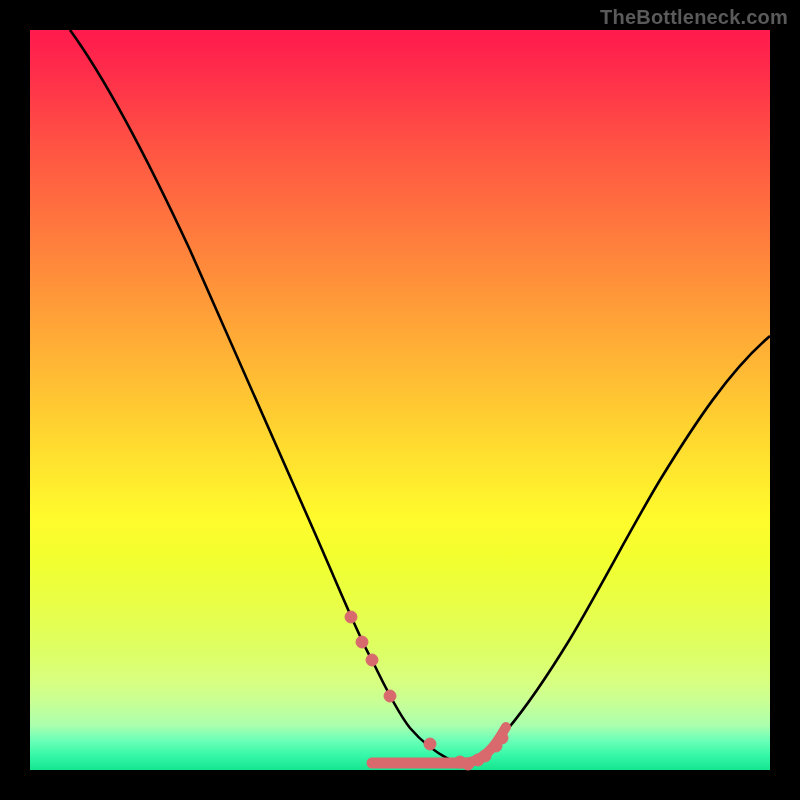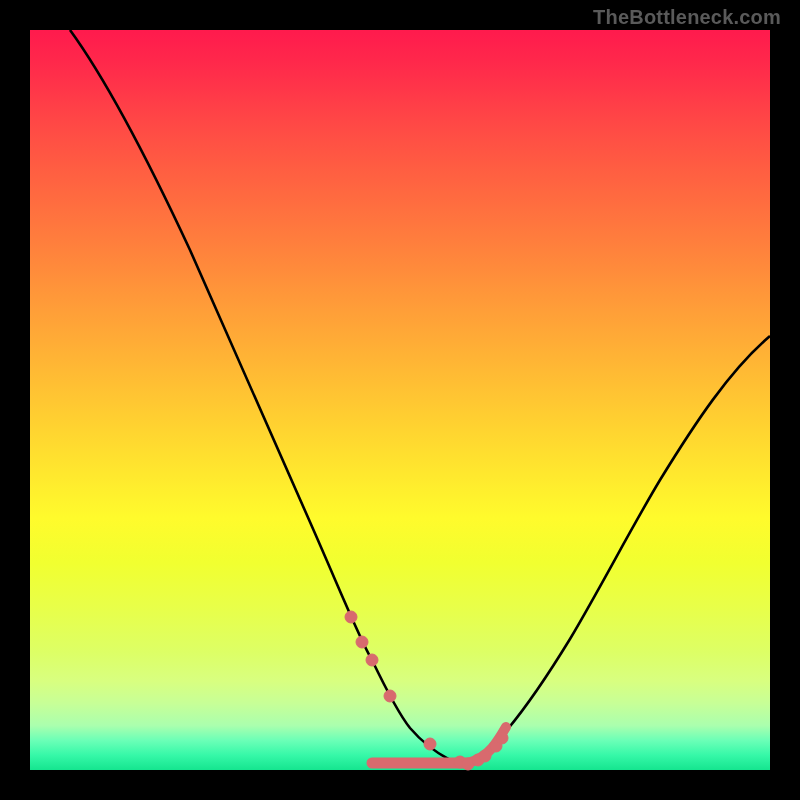--- a/index.html
+++ b/index.html
@@ -43,21 +43,21 @@
       #c7ff97 91%,
       #aaffae 94%,
       #6bffb7 96%,
       #36f8a8 98%,
       #15e58f 100%
     );
   }
   .watermark {
     position: absolute;
     top: 6px;
-    right: 19px;
+    right: 12px;
     font-family: Arial, Helvetica, sans-serif;
     font-size: 20px;
     font-weight: 600;
     color: #5a5a5a;
     letter-spacing: 0.2px;
   }
   svg.curves {
     position: absolute;
     left: 30px;
     top: 30px;

